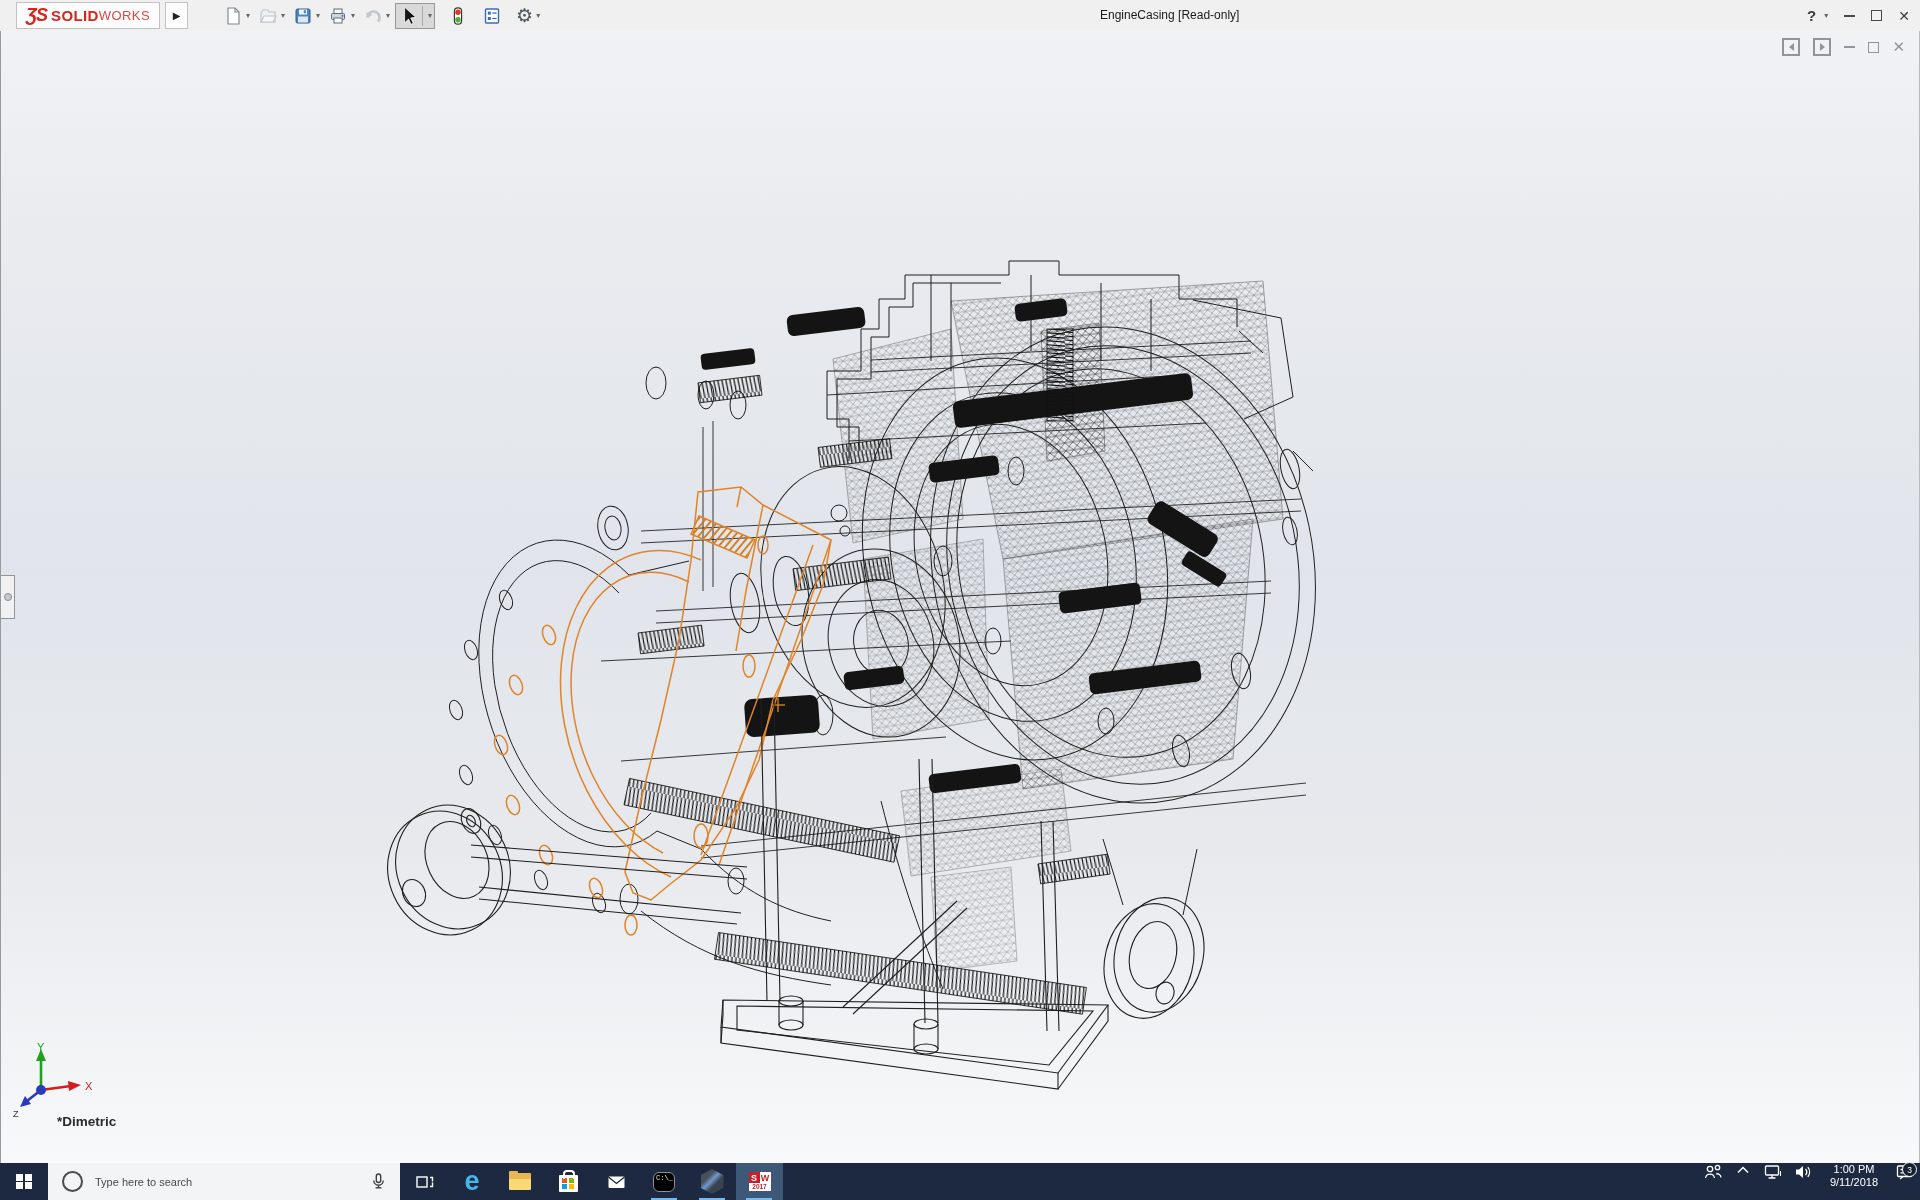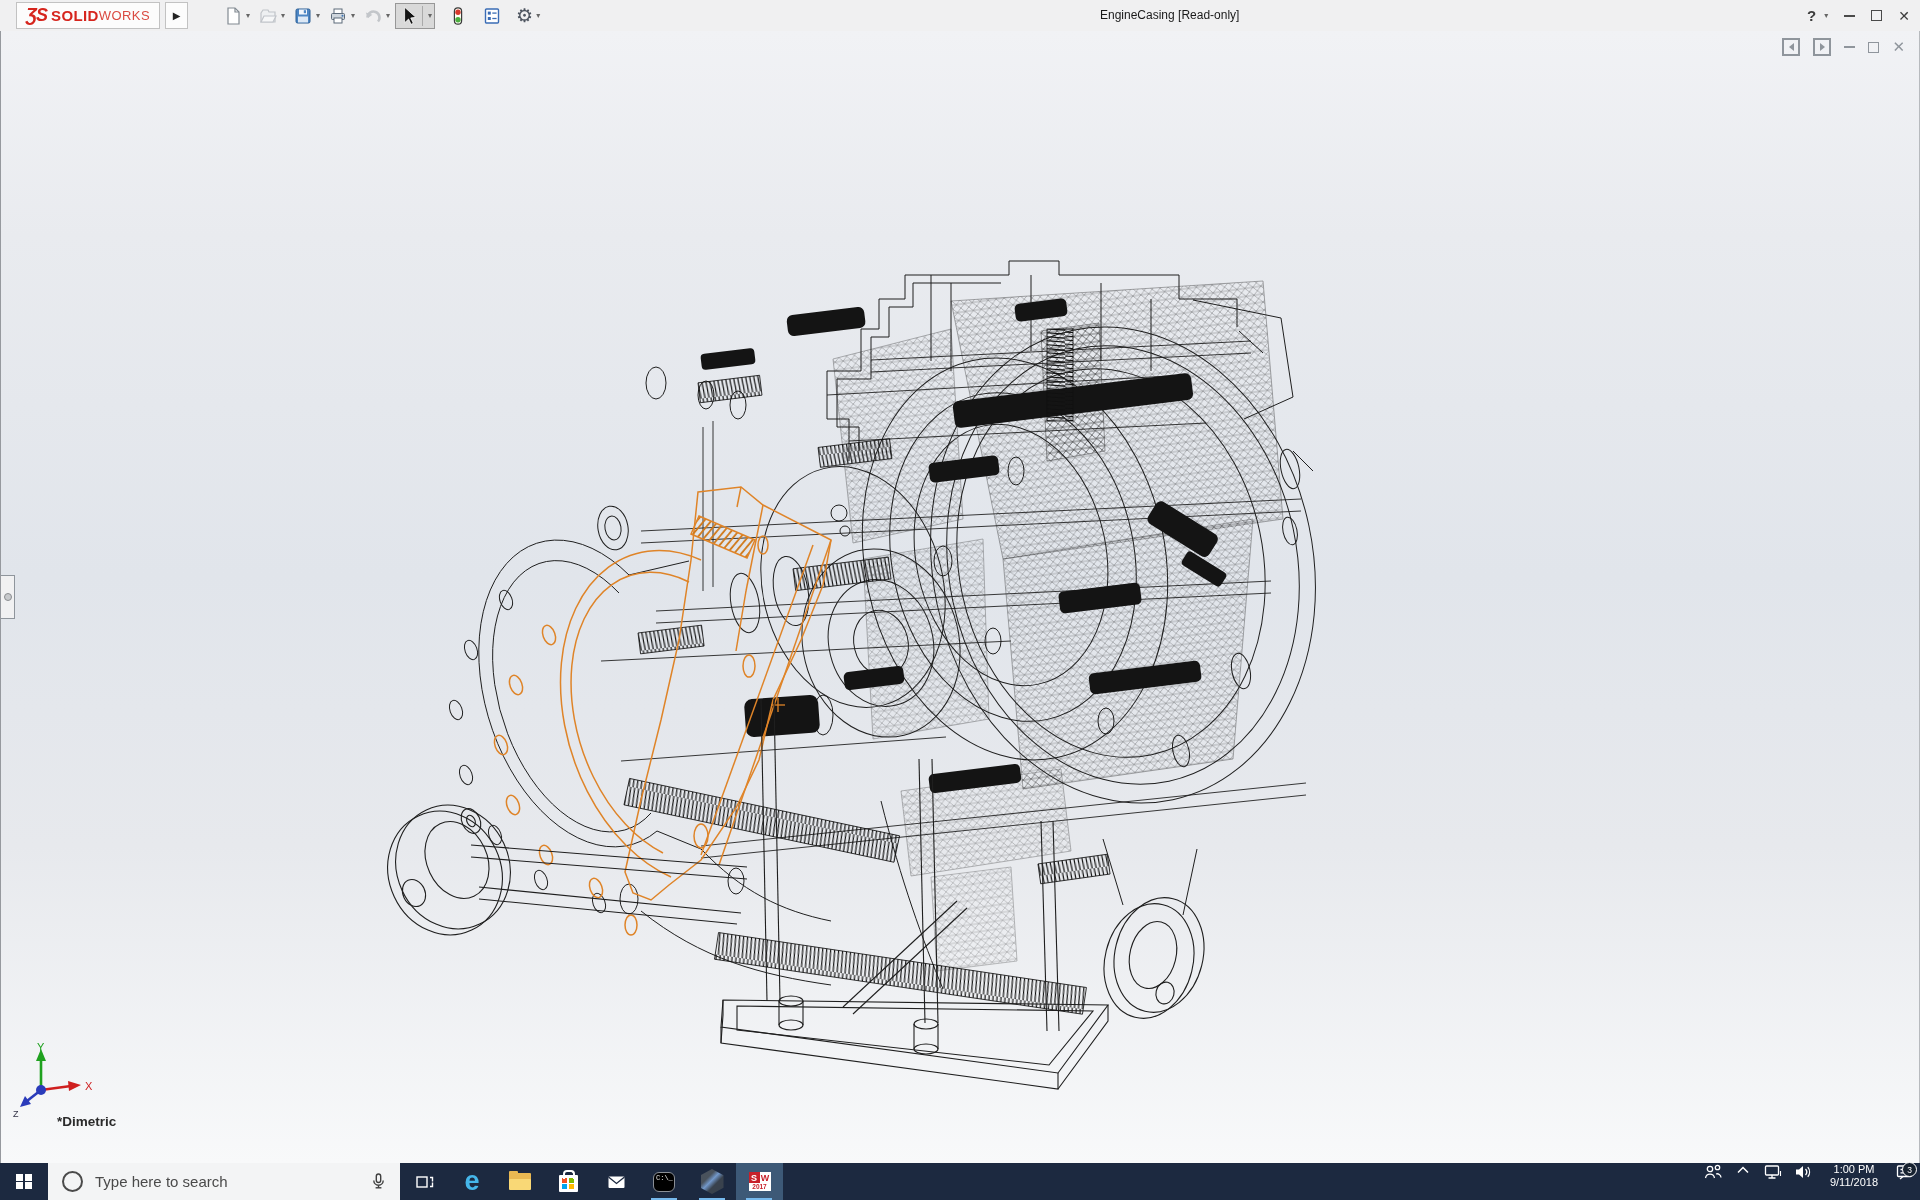--- a/index.html
+++ b/index.html
@@ -51,21 +51,21 @@
   .triad{position:absolute;left:2px;top:1010px;}
 
   
   .taskbar{position:absolute;left:0;top:1163px;width:1920px;height:37px;background:#1c2940;
     display:flex;align-items:stretch;}
   .tb-item{width:48px;display:flex;align-items:center;justify-content:center;position:relative;flex:none;}
   .start-grid{display:grid;grid-template-columns:7px 7px;grid-template-rows:7px 7px;gap:1.5px;}
   .start-grid div{background:#fff;}
   .searchbox{width:352px;background:#f3f4f5;display:flex;align-items:center;flex:none;position:relative;}
   .cortana-ring{width:17px;height:17px;border-radius:50%;border:2.5px solid #4a4a4a;margin:0 12px 0 14px;flex:none;}
-  .search-input{flex:1;border:none;background:transparent;outline:none;font-size:15px;color:#4a4a4a;
+  .search-input{flex:1;border:none;background:transparent;outline:none;font-size:11px;color:#4a4a4a;
     font-family:"Liberation Sans",sans-serif;padding:0;}
   .search-input::placeholder{color:#4a4a4a;opacity:1;}
   .mic{margin:0 12px;flex:none;}
   .edge-e{font-size:27px;font-weight:bold;color:#45b6ea;line-height:27px;}
   .folder{position:relative;width:22px;height:17px;}
   .folder .back{position:absolute;left:0;top:0;width:22px;height:15px;background:#e9b852;border-radius:1px;}
   .folder .tab{position:absolute;left:0;top:-2px;width:9px;height:4px;background:#e9b852;border-radius:1px 1px 0 0;}
   .folder .front{position:absolute;left:0;bottom:0;width:22px;height:11px;background:#f9d876;border-radius:1px;}
   .bag{position:relative;width:19px;height:17px;background:#fff;border-radius:1px;
     display:flex;align-items:center;justify-content:center;margin-top:4px;}

